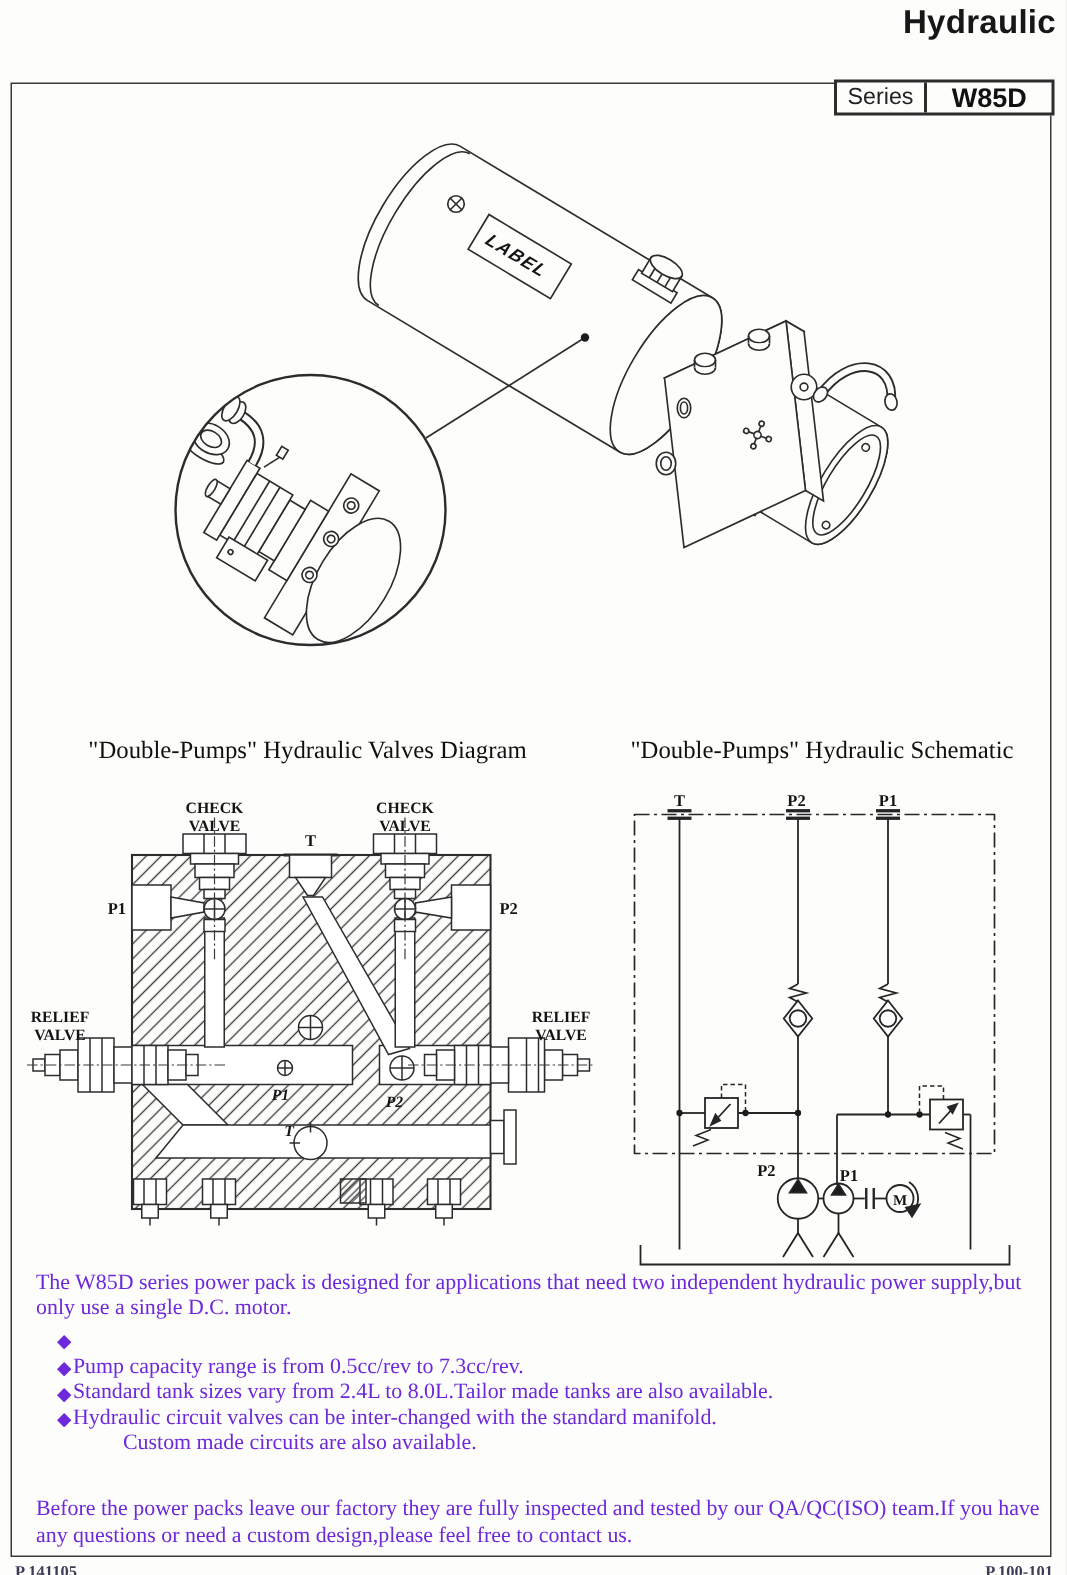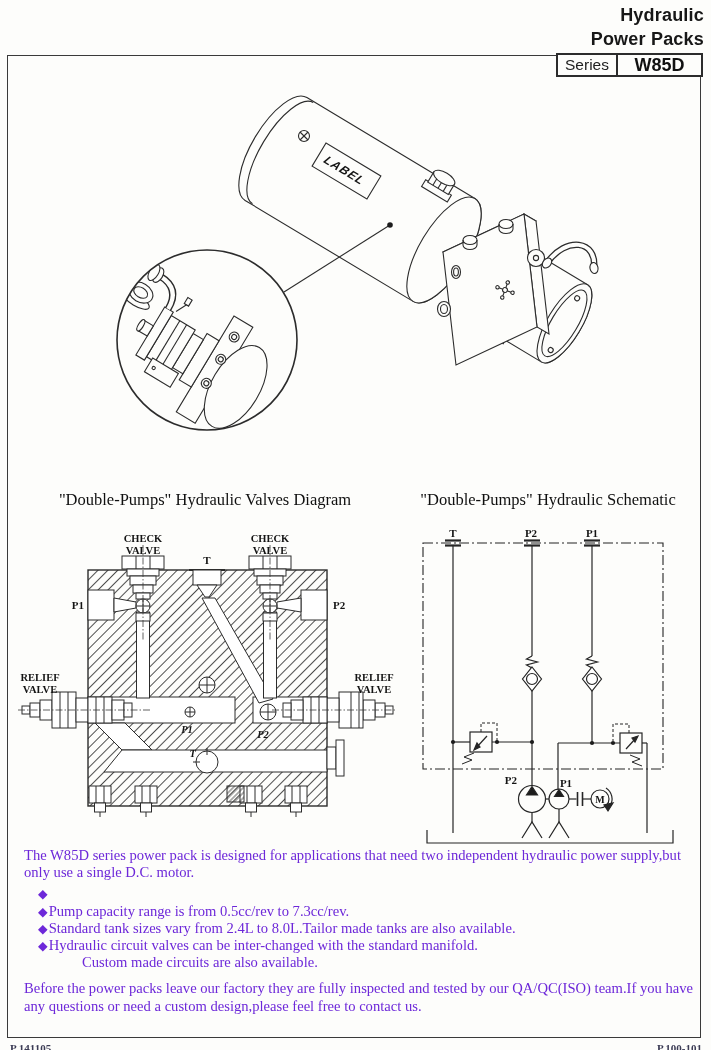--- a/index.html
+++ b/index.html
@@ -1,56 +1,55 @@
 <!DOCTYPE html>
 <html><head>
 <meta charset="utf-8">
 <style>
   html,body{margin:0;padding:0;background:#e8e8e8;}
   .screen{position:relative;width:711px;height:1050px;background:#fdfdfb;overflow:hidden;
           font-family:"Liberation Serif",serif;color:#141414;}
   .page-border{position:absolute;left:7px;top:55px;width:694px;height:983px;
           border:1.6px solid #3a3a3a;box-sizing:border-box;}
-  .title{position:absolute;right:7px;top:3px;text-align:right;
+  .title{position:absolute;right:7px;top:3px;text-align:left;
           font-family:"Liberation Sans",sans-serif;font-weight:bold;
-          font-size:18px;line-height:24px;color:#171717;letter-spacing:.2px;}
+          font-size:22px;line-height:24px;color:#171717;letter-spacing:.2px;}
   .series-box{position:absolute;left:556px;top:53px;width:147px;height:24px;
           background:#fdfdfb;border:2px solid #2c2c2c;box-sizing:border-box;display:flex;
           font-family:"Liberation Sans",sans-serif;}
   .series-box .cell{display:flex;align-items:center;justify-content:center;}
   .series-label{width:58px;font-size:15.5px;color:#222;border-right:2px solid #2c2c2c;}
   .series-value{flex:1;font-weight:bold;font-size:18px;color:#111;}
   .sec-title{position:absolute;top:490px;font-size:16.5px;color:#101010;text-align:center;}
   .sec-title.left{left:25px;width:360px;}
   .sec-title.right{left:398px;width:300px;}
   svg.art{position:absolute;left:0;top:0;}
   .desc{position:absolute;left:24px;top:847px;width:670px;font-size:14.6px;line-height:17.2px;color:#6d28d9;}
   .desc .bullets{margin-top:4px;margin-left:14px;}
   .desc .bullet-row{display:flex;}
   .desc .diamond{font-size:12.5px;line-height:17.2px;margin-right:1px;font-family:"DejaVu Sans",sans-serif;}
   .desc .cont{margin-left:44px;}
-  .desc .closing{margin-top:9px;font-family:Liberation Serif, serif;}
+  .desc .closing{margin-top:27px;font-family:Liberation Serif, serif;}
   .footer{position:absolute;top:1042px;font-weight:bold;font-size:11px;color:#3c3c55;}
   .footer.fl{left:10px;} .footer.fr{right:9px;}
   text{fill:#141414;}
   .dl{font-family:"Liberation Serif",serif;font-weight:bold;font-size:11px;}
   .dl-sm{font-family:"Liberation Serif",serif;font-weight:bold;font-size:10.5px;}
   .dl-it{font-family:"Liberation Serif",serif;font-weight:bold;font-style:italic;font-size:10.5px;}
   .plate-label{font-family:"Liberation Sans",sans-serif;font-weight:bold;font-style:italic;
           font-size:12px;letter-spacing:1px;}
 </style>
 </head>
 <body>
 
 <div class="screen">
   <div class="page-border"></div>
 
   <div class="title">
     <div>Hydraulic</div>
-    <div>Power Packs</div>
   </div>
 
   <div class="series-box">
     <div class="cell series-label">Series</div>
     <div class="cell series-value">W85D</div>
   </div>
 
   <div class="sec-title left">"Double-Pumps" Hydraulic Valves Diagram</div>
   <div class="sec-title right">"Double-Pumps" Hydraulic Schematic</div>
 

